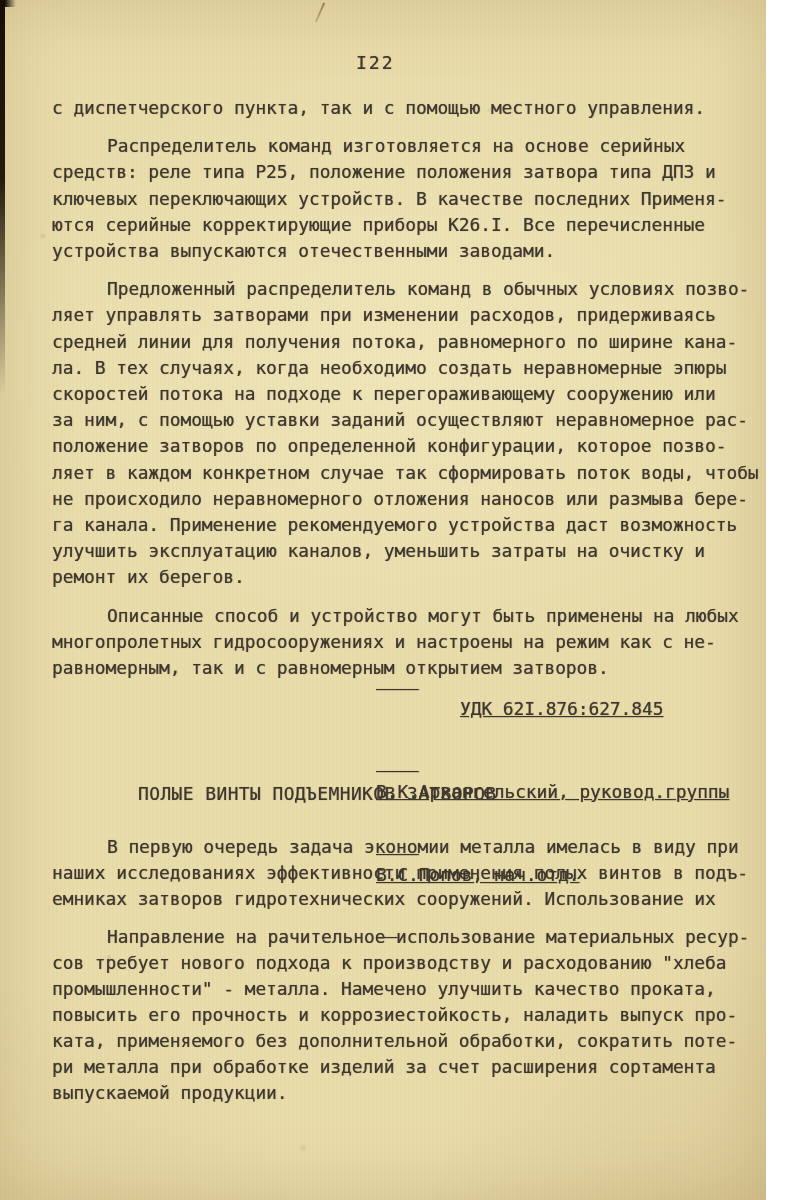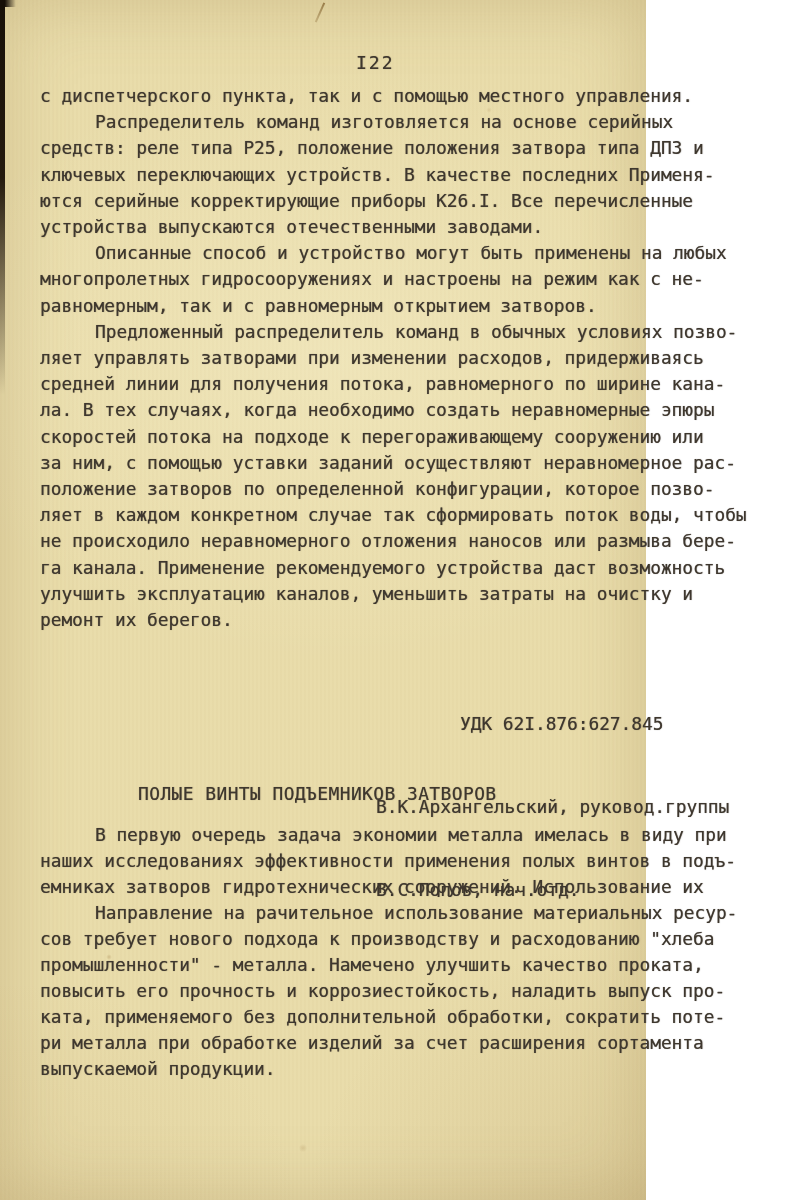--- a/index.html
+++ b/index.html
@@ -1,42 +1,42 @@
 <!DOCTYPE html>
 <html lang="ru"><head>
 <meta charset="utf-8">
 <style>
   html, body { margin: 0; padding: 0; }
   body {
     width: 798px; height: 1200px; overflow: hidden;
     font-family: "DejaVu Sans Mono", "Liberation Mono", monospace;
   }
   .page {
-    position: relative; width: 646px; height: 1200px;
+    position: relative; width: 766px; height: 1200px;
     background-color: #e9dcaa;
     background-image:
       radial-gradient(ellipse 420px 300px at 52% 30%, rgba(255,250,220,0.30), rgba(255,250,220,0) 100%),
       radial-gradient(ellipse 340px 260px at 100% 100%, rgba(150,115,60,0.16), rgba(150,115,60,0) 100%),
       radial-gradient(ellipse 300px 220px at 0% 100%, rgba(160,125,70,0.10), rgba(160,125,70,0) 100%),
       radial-gradient(circle 5px at 43px 236px, rgba(165,130,75,0.30), rgba(165,130,75,0) 70%),
       radial-gradient(circle 4px at 109px 957px, rgba(150,115,60,0.30), rgba(150,115,60,0) 70%),
       radial-gradient(circle 6px at 303px 1148px, rgba(160,125,70,0.22), rgba(160,125,70,0) 70%),
       radial-gradient(circle 4px at 489px 110px, rgba(160,125,70,0.20), rgba(160,125,70,0) 70%),
       repeating-linear-gradient(90deg, rgba(120,95,50,0.018) 0 2px, rgba(255,255,240,0.015) 2px 4px);
     box-shadow: inset 0 0 70px rgba(145,115,60,0.28);
     color: #3e372e;
   }
   .ink { text-shadow: 0.4px 0.4px 0.9px rgba(62,55,46,0.55), -0.2px -0.2px 0.6px rgba(62,55,46,0.25); }
   .abs { position: absolute; }
   .page-number { left: 356px; top: 52px; font-size: 18px; letter-spacing: 2px; }
   .col-top  { left: 40px; top: 83px;  width: 736px; font-size: 17.8px; line-height: 26.2px; }
   .col-bottom{ left: 40px; top: 822px; width: 736px; font-size: 17.8px; line-height: 26px; }
-  .para { margin: 0; white-space: pre-line; }
+  .para { margin: 12px; white-space: pre-line; }
   .para.indent { text-indent: 55px; }
-  .byline { left: 376px; top: 655px; font-size: 17.8px; line-height: 27.6px; white-space: pre; }
+  .byline { left: 376px; top: 640px; font-size: 17.8px; line-height: 27.6px; white-space: pre; text-decoration: underline; }
   .byline .udk { padding-left: 84px; }
   .byline .org { padding-left: 42px; }
   .heading { left: 138px; top: 783px; margin: 0; font-size: 17.8px; font-weight: normal; letter-spacing: 0.5px; white-space: pre; }
   .edge-left {
     left: 0; top: 0; width: 5px; height: 395px;
     background: linear-gradient(to bottom, #170f07 0%, #241a0e 45%, rgba(36,26,14,0.55) 70%, rgba(36,26,14,0) 100%);
   }
   .edge-corner {
     left: 0; top: 0; width: 16px; height: 7px;
     background: linear-gradient(to right, #170f07 30%, rgba(23,15,7,0) 100%);
@@ -58,35 +58,35 @@
 
   <div class="abs page-number ink">I22</div>
 
   <div class="abs col-top ink">
     <p class="para">с диспетчерского пункта, так и с помощью местного управления.</p>
     <p class="para indent">Распределитель команд изготовляется на основе серийных
 средств: реле типа Р25, положение положения затвора типа ДПЗ и
 ключевых переключающих устройств. В качестве последних Применя-
 ются серийные корректирующие приборы К26.I. Все перечисленные
 устройства выпускаются отечественными заводами.</p>
-    <p class="para indent">Описанные способ и устройство могут быть применены на любых
-многопролетных гидросооружениях и настроены на режим как с не-
-равномерным, так и с равномерным открытием затворов.</p>
     <p class="para indent">Предложенный распределитель команд в обычных условиях позво-
 ляет управлять затворами при изменении расходов, придерживаясь
 средней линии для получения потока, равномерного по ширине кана-
 ла. В тех случаях, когда необходимо создать неравномерные эпюры
 скоростей потока на подходе к перегораживающему сооружению или
 за ним, с помощью уставки заданий осуществляют неравномерное рас-
 положение затворов по определенной конфигурации, которое позво-
 ляет в каждом конкретном случае так сформировать поток воды, чтобы
 не происходило неравномерного отложения наносов или размыва бере-
 га канала. Применение рекомендуемого устройства даст возможность
 улучшить эксплуатацию каналов, уменьшить затраты на очистку и
 ремонт их берегов.</p>
+    <p class="para indent">Описанные способ и устройство могут быть применены на любых
+многопролетных гидросооружениях и настроены на режим как с не-
+равномерным, так и с равномерным открытием затворов.</p>
   </div>
 
   <div class="abs byline ink">
     <div class="udk">УДК 62I.876:627.845</div>
     <div>В.К.Архангельский, руковод.группы</div>
     <div>В.С.Попов, нач.отд.</div>
   </div>
 
   <h2 class="abs heading ink">ПОЛЫЕ ВИНТЫ ПОДЪЕМНИКОВ ЗАТВОРОВ</h2>
 

